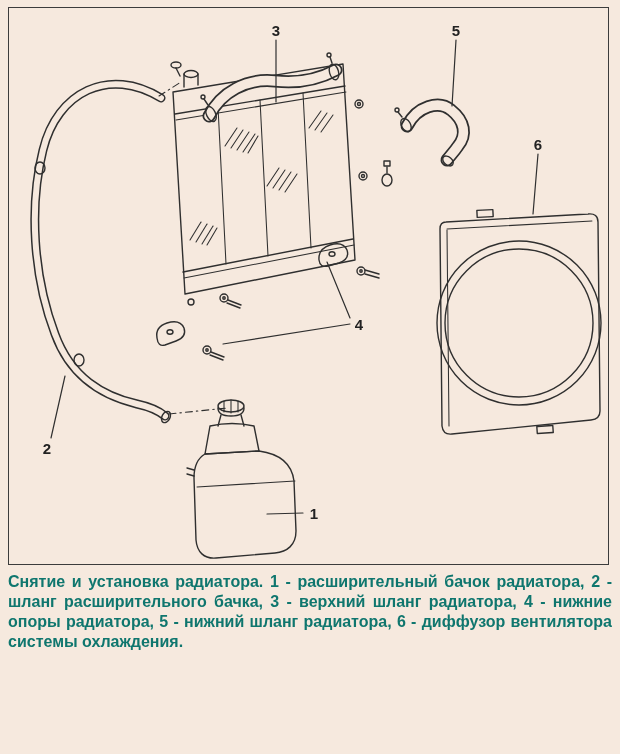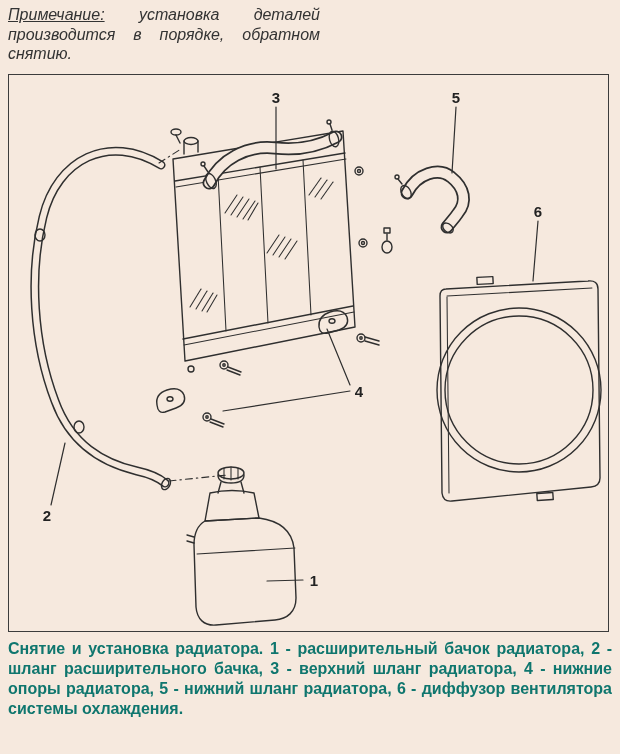--- a/index.html
+++ b/index.html
@@ -47,21 +47,20 @@
   svg .hose-inner{stroke:var(--background);stroke-width:9.5;fill:none;stroke-linecap:round;}
   svg .tube-outer{stroke:var(--ink);stroke-width:9;fill:none;stroke-linecap:round;}
   svg .tube-inner{stroke:var(--background);stroke-width:6;fill:none;stroke-linecap:round;}
 </style>
 </head>
 <body>
 
 <div class="page">
 
 
-  <p class="note"><span class="label">Примечание:</span> <span>установка деталей производится в порядке, обратном снятию.</span></p>
 
   <div class="figure">
     <svg viewBox="0 0 598 555" width="598" height="555">
 
       <g class="ink">
         <path class="tube-outer" d="M152,90 C100,58 48,84 34,142 C20,198 24,268 46,326 C62,370 94,388 128,396 C142,399 150,403 156,408"></path>
         <path class="tube-inner" d="M152,90 C100,58 48,84 34,142 C20,198 24,268 46,326 C62,370 94,388 128,396 C142,399 150,403 156,408"></path>
         <ellipse cx="31" cy="160" rx="5" ry="6"></ellipse>
         <ellipse cx="70" cy="352" rx="5" ry="6"></ellipse>
         <ellipse cx="157" cy="409" rx="4" ry="6" transform="rotate(28 157 409)"></ellipse>

